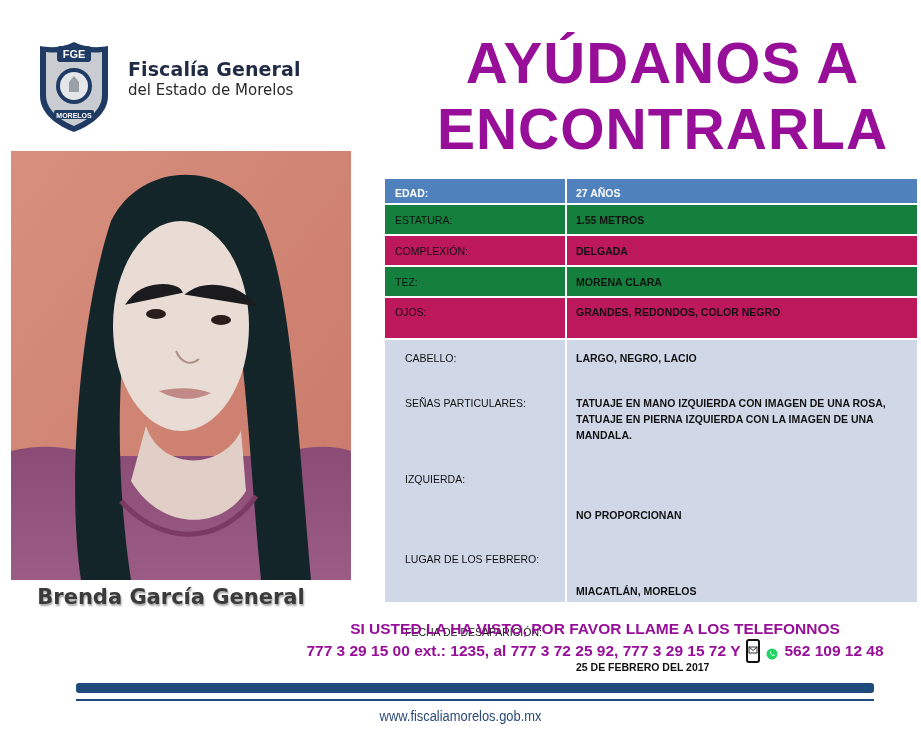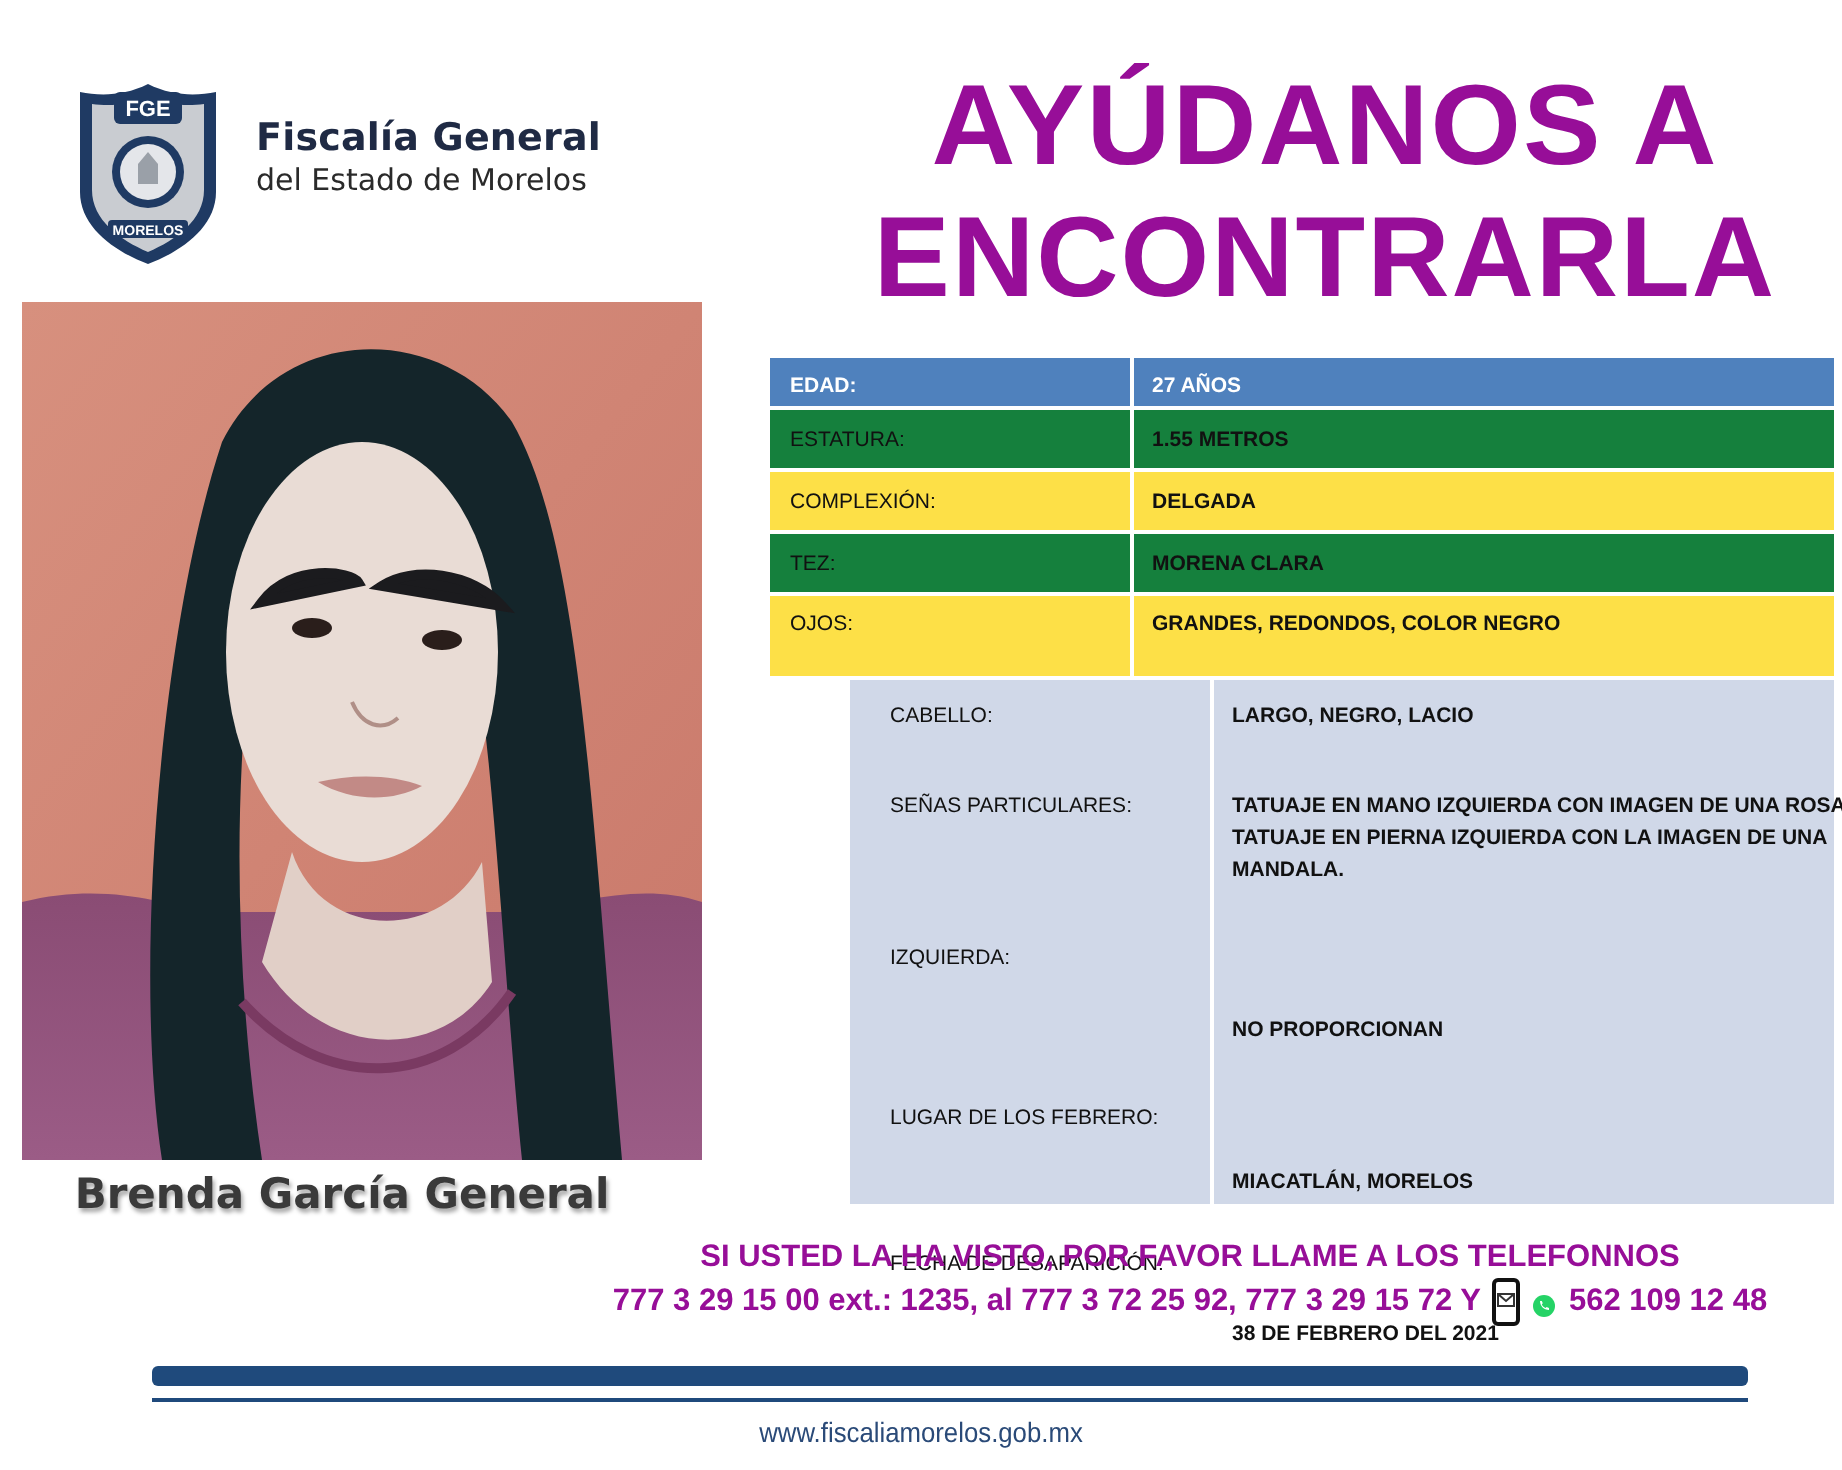--- a/index.html
+++ b/index.html
@@ -27,26 +27,26 @@
 
     
     .info { position: absolute; left: 385px; top: 179px; width: 532px; }
     .row { display: flex; border-bottom: 2px solid #ffffff; }
     .row .k, .row .v { font-size: 10.5px; color: #111; padding-left: 10px; }
     .row .k { width: 182px; border-right: 2px solid #ffffff; }
     .row .v { flex: 1; padding-left: 9px; font-weight: bold; }
     .row.head { background: #4f81bd; height: 26px; }
     .row.head .k, .row.head .v { color: #ffffff; font-weight: bold; padding-top: 8px; }
     .row.dark { background: #15803d; }
-    .row.light { background: #fde047; }
+    .row.light { background: #be185d; }
     .row.simple { height: 31px; }
     .row.simple .k, .row.simple .v { padding-top: 9px; }
     .row.tall { height: 42px; }
     .row.tall .k, .row.tall .v { padding-top: 8px; }
-    .row.block { background: #d0d8e8; height: 262px; border-bottom: none; margin-left: 40px; }
+    .row.block { background: #d0d8e8; height: 262px; border-bottom: none; }
     .block .k, .block .v { position: relative; }
     .entry { position: absolute; font-size: 10.5px; line-height: 16px; color: #111; }
     .entry.k { left: 10px; width: 170px; padding: 0; border: none; }
     .entry.v { left: 0; width: 340px; font-weight: bold; padding: 0; }
 
     
     .cta { position: absolute; left: 285px; top: 619px; width: 620px; text-align: center; color: #970e98;
       font-family: "Liberation Sans", sans-serif; font-weight: bold; font-size: 15.5px; line-height: 20px; }
     .cta .line2 { display: flex; justify-content: center; align-items: center; gap: 6px; }
     .phone-icon { display: inline-block; width: 14px; height: 24px; vertical-align: middle; }
@@ -138,21 +138,21 @@
       <div class="entry k" style="top:39px">SEÑAS PARTICULARES:</div>
       <div class="entry k" style="top:99px">IZQUIERDA:</div>
       <div class="entry k" style="top:163px">LUGAR DE LOS FEBRERO:</div>
       <div class="entry k" style="top:220px">FECHA DE DESAPARICIÓN:</div>
     </div>
     <div class="v">
       <div class="entry v" style="top:10px">LARGO, NEGRO, LACIO</div>
       <div class="entry v" style="top:39px; width:320px">TATUAJE EN MANO  IZQUIERDA CON IMAGEN DE UNA ROSA, TATUAJE EN PIERNA IZQUIERDA CON LA IMAGEN DE UNA MANDALA.</div>
       <div class="entry v" style="top:103px">NO PROPORCIONAN</div>
       <div class="entry v" style="top:163px">MIACATLÁN,  MORELOS</div>
-      <div class="entry v" style="top:223px">38 DE FEBRERO  DEL  2021</div>
+      <div class="entry v" style="top:223px">25 DE FEBRERO  DEL  2017</div>
     </div>
   </div>
 </div>
 
 <div class="cta">
   <div>SI USTED LA HA VISTO, POR FAVOR LLAME A LOS  TELEFONNOS</div>
   <div class="line2">
     <span>777 3 29 15 00 ext.: 1235, al 777 3 72 25 92,  777 3 29 15 72 Y</span>
     <span class="phone-icon">
       <svg width="14" height="24" viewBox="0 0 14 24">

